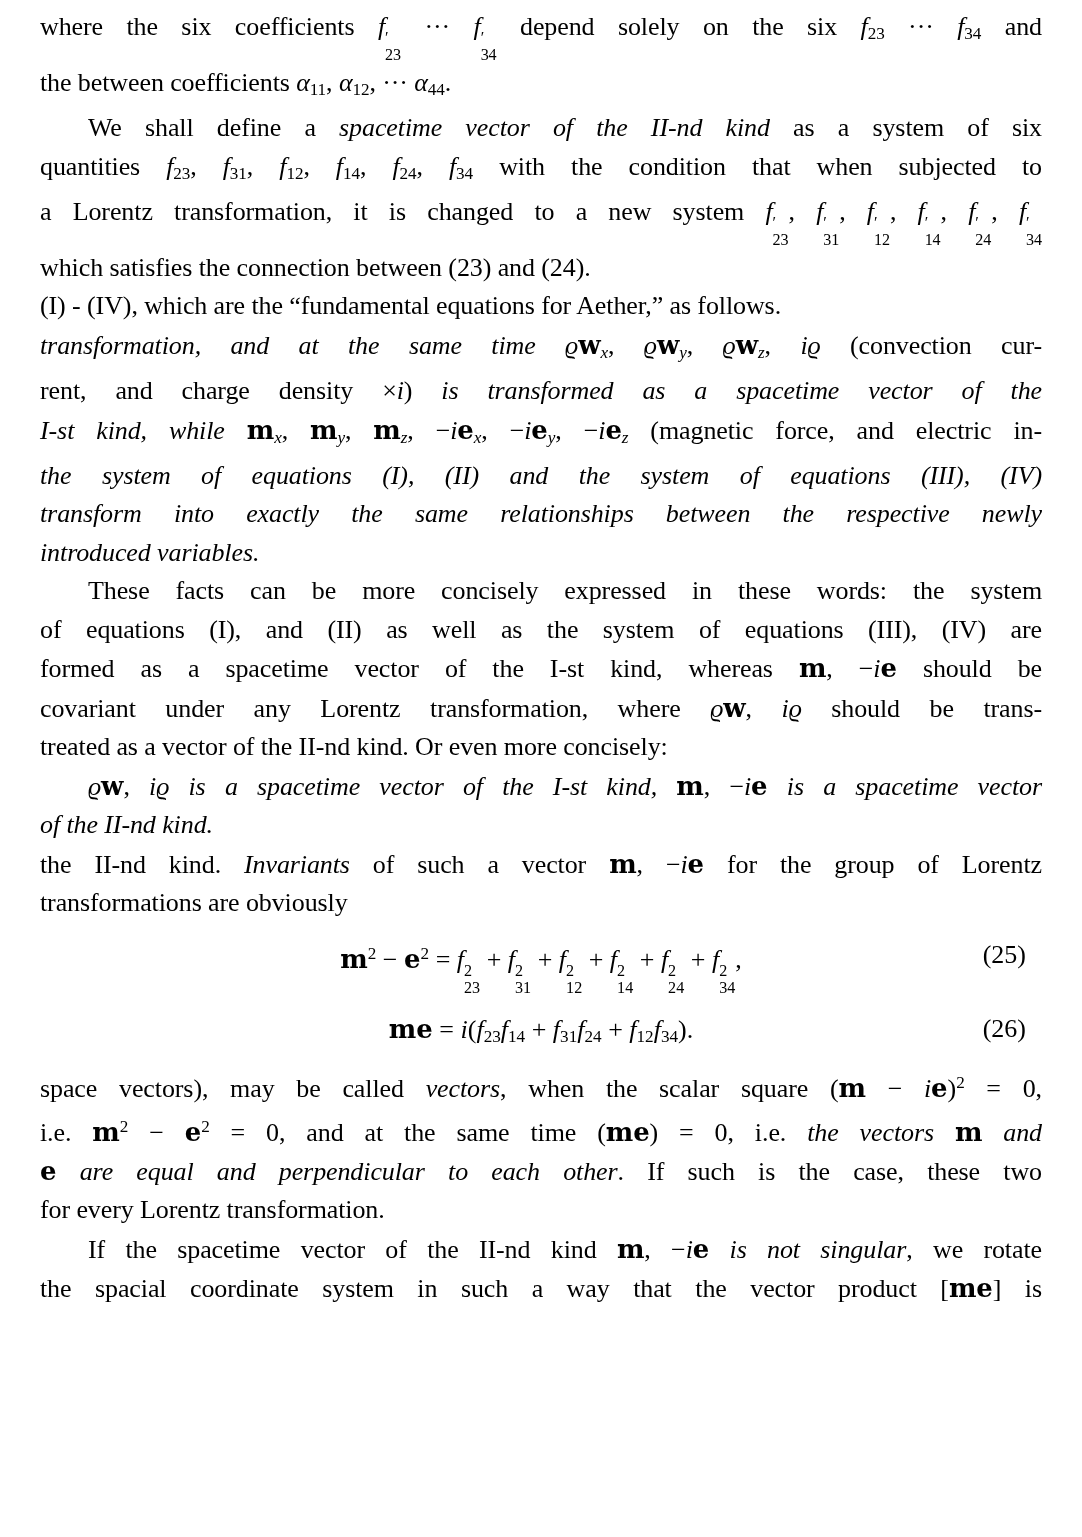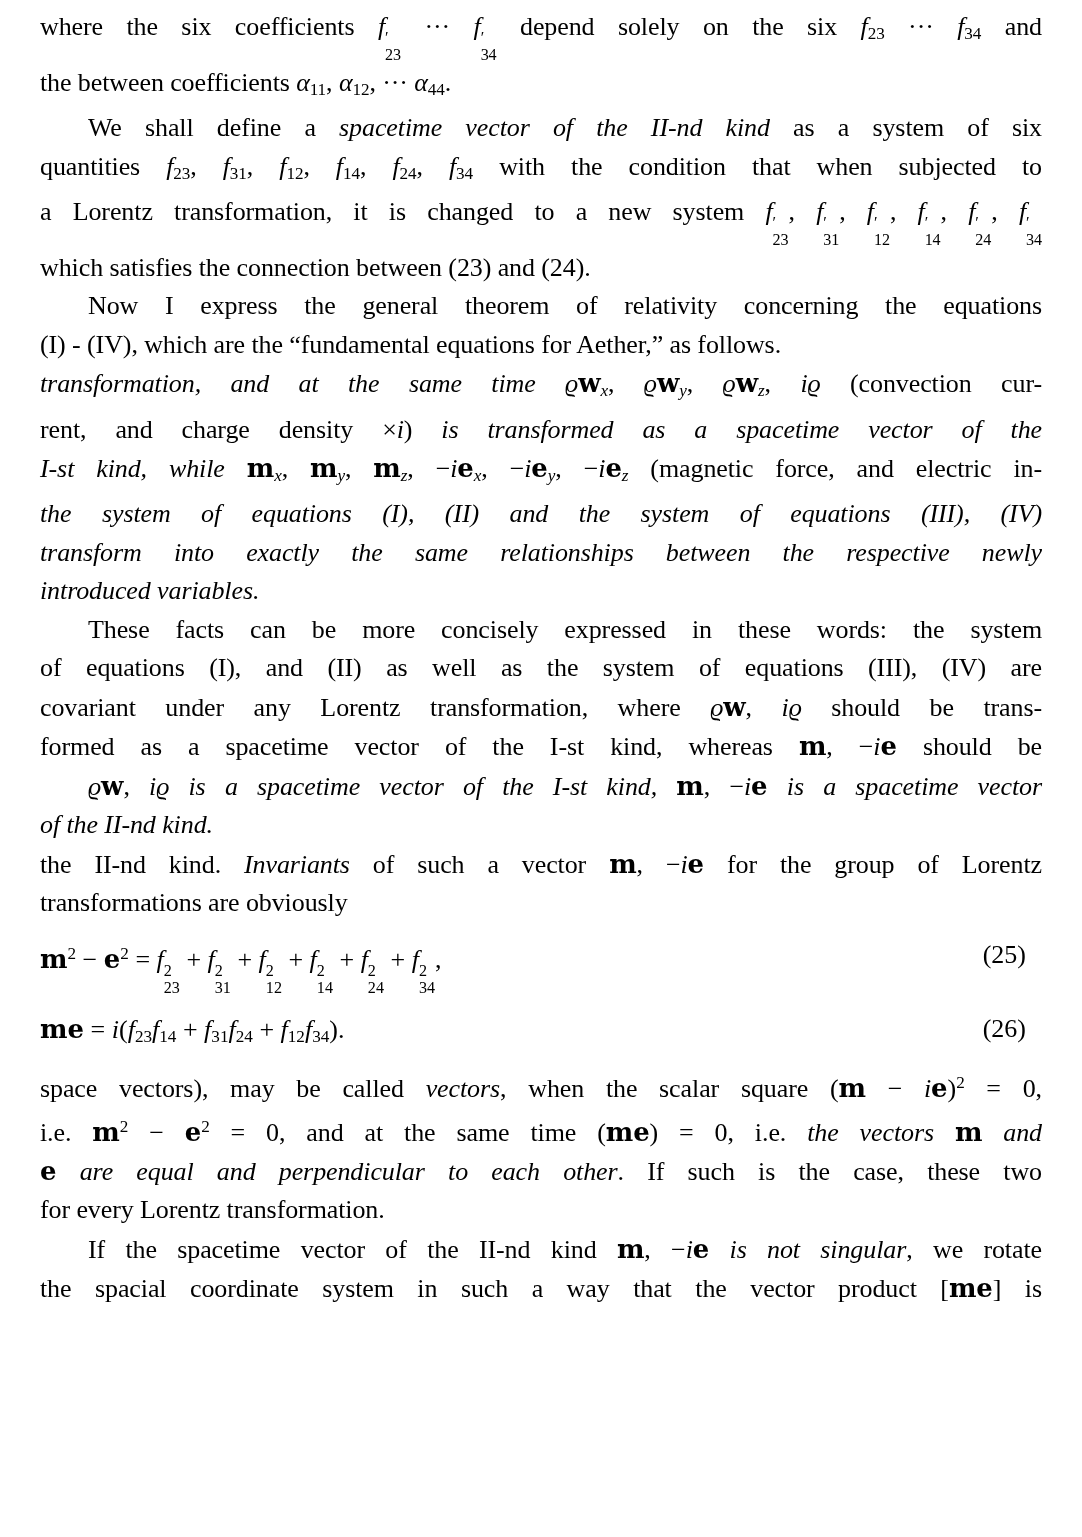--- a/index.html
+++ b/index.html
@@ -18,21 +18,21 @@
   .line {
     text-align: justify;
     text-align-last: justify;
     text-justify: inter-word;
     letter-spacing: -0.1px;
   }
   .line.last { text-align-last: auto; }
   .line.ind  { text-indent: 48px; }
   .eq {
     position: relative;
-    text-align: left;
+    text-align: center;
     margin: 13px 0 7px 0;
   }
   .run.i, .run.v { font-style: italic; }
   .run.f {
     font-family: "DejaVu Serif", serif;
     font-weight: bold;
     font-style: normal;
   }
   .run.sb  { font-size: 0.66em; vertical-align: -0.22em; }
   .run.sbv { font-size: 0.66em; vertical-align: -0.22em; font-style: italic; }
@@ -76,32 +76,32 @@
         <span>′</span>
         <span>14</span>
       </span><span class="run">, </span><span class="run v">f</span><span class="run s2">
         <span>′</span>
         <span>24</span>
       </span><span class="run">, </span><span class="run v">f</span><span class="run s2">
         <span>′</span>
         <span>34</span>
       </span></div>
     <div class="line last"><span class="run">which satisfies the connection between (23) and (24).</span></div>
-    <div class="line ind"><span class="run">Now I express the general theorem of relativity concerning the equations</span></div>
     <div class="line last"><span class="run">(I) - (IV), which are the “fundamental equations for Aether,” as follows.</span></div>
     <div class="line"><span class="run i">transformation, and at the same time </span><span class="run v">ϱ</span><span class="run f">w</span><span class="run sbv">x</span><span class="run">, </span><span class="run v">ϱ</span><span class="run f">w</span><span class="run sbv">y</span><span class="run">, </span><span class="run v">ϱ</span><span class="run f">w</span><span class="run sbv">z</span><span class="run">, </span><span class="run v">i</span><span class="run v">ϱ</span><span class="run"> (convection cur-</span></div>
     <div class="line"><span class="run">rent, and charge density ×</span><span class="run v">i</span><span class="run">) </span><span class="run i">is transformed as a spacetime vector of the</span></div>
     <div class="line"><span class="run i">I-st kind, while </span><span class="run f">m</span><span class="run sbv">x</span><span class="run">, </span><span class="run f">m</span><span class="run sbv">y</span><span class="run">, </span><span class="run f">m</span><span class="run sbv">z</span><span class="run">, −</span><span class="run v">i</span><span class="run f">e</span><span class="run sbv">x</span><span class="run">, −</span><span class="run v">i</span><span class="run f">e</span><span class="run sbv">y</span><span class="run">, −</span><span class="run v">i</span><span class="run f">e</span><span class="run sbv">z</span><span class="run"> (magnetic force, and electric in-</span></div>
     <div class="line"><span class="run i">the system of equations (I), (II) and the system of equations (III), (IV)</span></div>
     <div class="line"><span class="run i">transform into exactly the same relationships between the respective newly</span></div>
     <div class="line last"><span class="run i">introduced variables.</span></div>
     <div class="line ind"><span class="run">These facts can be more concisely expressed in these words: the system</span></div>
     <div class="line"><span class="run">of equations (I), and (II) as well as the system of equations (III), (IV) are</span></div>
+    <div class="line"><span class="run">formed as a spacetime vector of the I-st kind, whereas </span><span class="run f">m</span><span class="run">, −</span><span class="run v">i</span><span class="run f">e</span><span class="run"> should be</span></div>
     <div class="line"><span class="run">covariant under any Lorentz transformation, where </span><span class="run v">ϱ</span><span class="run f">w</span><span class="run">, </span><span class="run v">i</span><span class="run v">ϱ</span><span class="run"> should be trans-</span></div>
-    <div class="line"><span class="run">formed as a spacetime vector of the I-st kind, whereas </span><span class="run f">m</span><span class="run">, −</span><span class="run v">i</span><span class="run f">e</span><span class="run"> should be</span></div>
+    <div class="line last"><span class="run">treated as a vector of the II-nd kind. Or even more concisely:</span></div>
     <div class="line ind"><span class="run v">ϱ</span><span class="run f">w</span><span class="run">, </span><span class="run v">i</span><span class="run v">ϱ</span><span class="run"> </span><span class="run i">is a spacetime vector of the I-st kind, </span><span class="run f">m</span><span class="run">, −</span><span class="run v">i</span><span class="run f">e</span><span class="run"> </span><span class="run i">is a spacetime vector</span></div>
     <div class="line last"><span class="run i">of the II-nd kind.</span></div>
     <div class="line"><span class="run">the II-nd kind. </span><span class="run i">Invariants</span><span class="run"> of such a vector </span><span class="run f">m</span><span class="run">, −</span><span class="run v">i</span><span class="run f">e</span><span class="run"> for the group of Lorentz</span></div>
     <div class="line last"><span class="run">transformations are obviously</span></div>
     <div class="eq"><span><span class="run f">m</span><span class="run sp">2</span><span class="run"> − </span><span class="run f">e</span><span class="run sp">2</span><span class="run"> = </span><span class="run v">f</span><span class="run s2">
           <span>2</span>
           <span>23</span>
         </span><span class="run"> + </span><span class="run v">f</span><span class="run s2">
           <span>2</span>
           <span>31</span>

